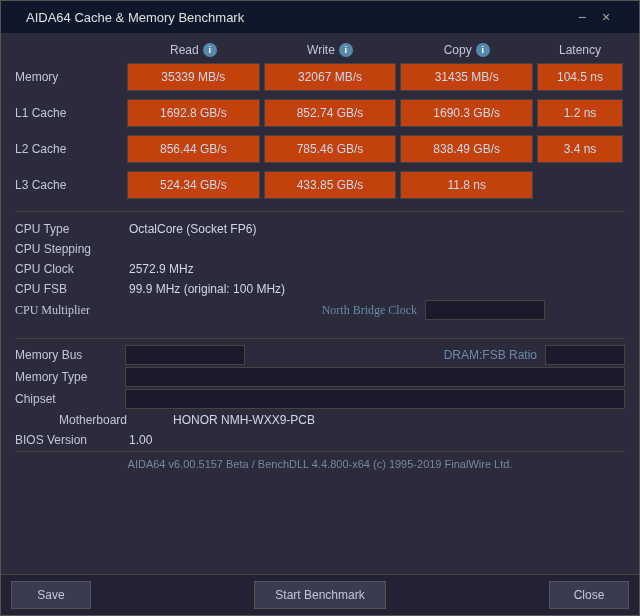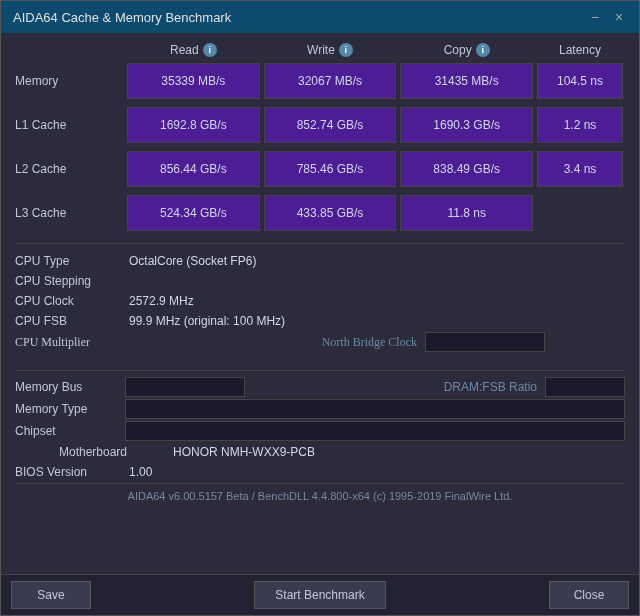--- a/index.html
+++ b/index.html
@@ -16,26 +16,26 @@
     .window {
       width: 640px;
       height: 616px;
       background: #2b2b3b;
       border: 1px solid #555;
       display: flex;
       flex-direction: column;
       color: #ccc;
     }
     .title-bar {
-      background: #0c4a6e;
+      background: #0f172a;
       height: 32px;
       display: flex;
       align-items: center;
       justify-content: space-between;
-      padding: 0 12px;
+      padding: 0 25px;
       flex-shrink: 0;
     }
     .title-bar-title {
       color: #e0e0e0;
       font-size: 13px;
       font-weight: 400;
     }
     .title-bar-buttons {
       display: flex;
       gap: 8px;
@@ -95,23 +95,23 @@
       display: grid;
       grid-template-columns: 110px 1fr 1fr 1fr 90px;
       margin-bottom: 8px;
       align-items: center;
     }
     .bench-label {
       color: #c0c8d8;
       font-size: 12px;
     }
     .bench-value {
-      background: #4c1d95;
+      background: #c2410c;
       border: 1px solid #444;
-      height: 36px;
+      height: 28px;
       display: flex;
       align-items: center;
       justify-content: center;
       color: #d0d8e8;
       font-size: 12px;
       margin: 0 2px;
     }
     
     .info-section {
       border-top: 1px solid #444;

